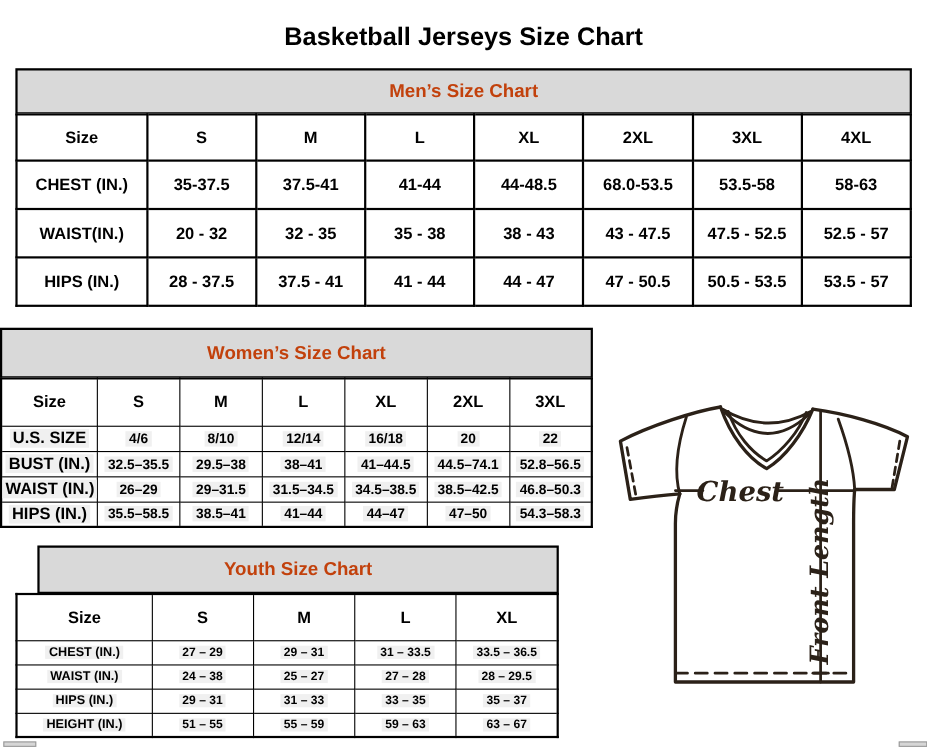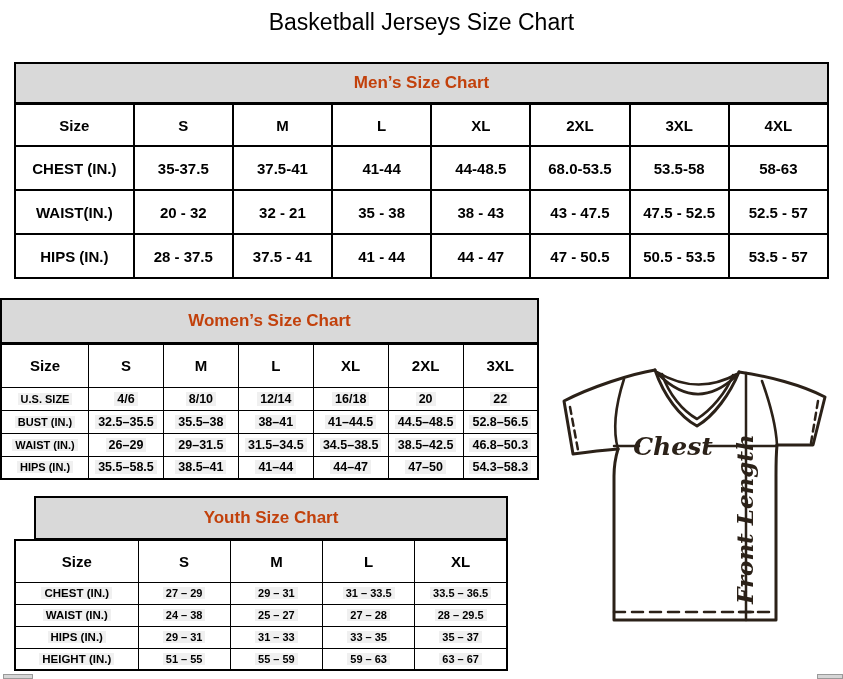--- a/index.html
+++ b/index.html
@@ -6,22 +6,22 @@
   .page{
     position:relative;
     width:843px;height:679px;
     background:#ffffff;
     font-family:"Liberation Sans",sans-serif;
     overflow:hidden;
   }
   .page-title{
     position:absolute;top:9px;left:0;right:0;
     text-align:center;
-    font-size:23px;font-weight:normal;color:#000;
-    margin:0;
+    font-size:23px;font-weight:bold;color:#000;
+    margin:11px;
   }
   .size-section{position:absolute;}
   .band{
     background:#d9d9d9;
     border:2px solid #000;
     border-bottom:1px solid #000;
     display:flex;align-items:center;justify-content:center;
     font-weight:bold;font-size:17px;color:#c2410c;
   }
   table.size-table{
@@ -37,21 +37,21 @@
   .sec-mens .band{height:38px;}
   .tbl-mens th,.tbl-mens td{border:2px solid #000;font-size:15px;}
   .tbl-mens thead tr{height:42px;}
   .tbl-mens tbody tr{height:44px;}
   
   .sec-womens .band{height:42px;}
   .tbl-womens th,.tbl-womens td{border:1px solid #000;}
   .tbl-womens thead th{font-size:15px;}
   .tbl-womens thead tr{height:43px;}
   .tbl-womens tbody tr{height:23px;}
-  .tbl-womens tbody th{font-size:11px;}
+  .tbl-womens tbody th{font-size:15px;}
   .tbl-womens tbody td{font-size:12.5px;}
   
   .sec-youth .band{height:40px;margin-left:20px;}
   .tbl-youth th,.tbl-youth td{border:1px solid #000;}
   .tbl-youth thead th{font-size:15px;}
   .tbl-youth thead tr{height:42px;}
   .tbl-youth tbody tr{height:22px;}
   .tbl-youth tbody th{font-size:11.5px;}
   .tbl-youth tbody td{font-size:11px;}
   .hl{background:#f0f0f0;padding:0 3px;}
@@ -109,21 +109,21 @@
             <td>37.5-41</td>
             <td>41-44</td>
             <td>44-48.5</td>
             <td>68.0-53.5</td>
             <td>53.5-58</td>
             <td>58-63</td>
           </tr>
           <tr>
             <th>WAIST(IN.)</th>
             <td>20 - 32</td>
-            <td>32 - 21</td>
+            <td>32 - 35</td>
             <td>35 - 38</td>
             <td>38 - 43</td>
             <td>43 - 47.5</td>
             <td>47.5 - 52.5</td>
             <td>52.5 - 57</td>
           </tr>
           <tr>
             <th>HIPS (IN.)</th>
             <td>28 - 37.5</td>
             <td>37.5 - 41</td>
@@ -166,24 +166,24 @@
             <td><span class="hl">4/6</span></td>
             <td><span class="hl">8/10</span></td>
             <td><span class="hl">12/14</span></td>
             <td><span class="hl">16/18</span></td>
             <td><span class="hl">20</span></td>
             <td><span class="hl">22</span></td>
           </tr>
           <tr>
             <th><span class="hl">BUST (IN.)</span></th>
             <td><span class="hl">32.5–35.5</span></td>
-            <td><span class="hl">35.5–38</span></td>
+            <td><span class="hl">29.5–38</span></td>
             <td><span class="hl">38–41</span></td>
             <td><span class="hl">41–44.5</span></td>
-            <td><span class="hl">44.5–48.5</span></td>
+            <td><span class="hl">44.5–74.1</span></td>
             <td><span class="hl">52.8–56.5</span></td>
           </tr>
           <tr>
             <th><span class="hl">WAIST (IN.)</span></th>
             <td><span class="hl">26–29</span></td>
             <td><span class="hl">29–31.5</span></td>
             <td><span class="hl">31.5–34.5</span></td>
             <td><span class="hl">34.5–38.5</span></td>
             <td><span class="hl">38.5–42.5</span></td>
             <td><span class="hl">46.8–50.3</span></td>

